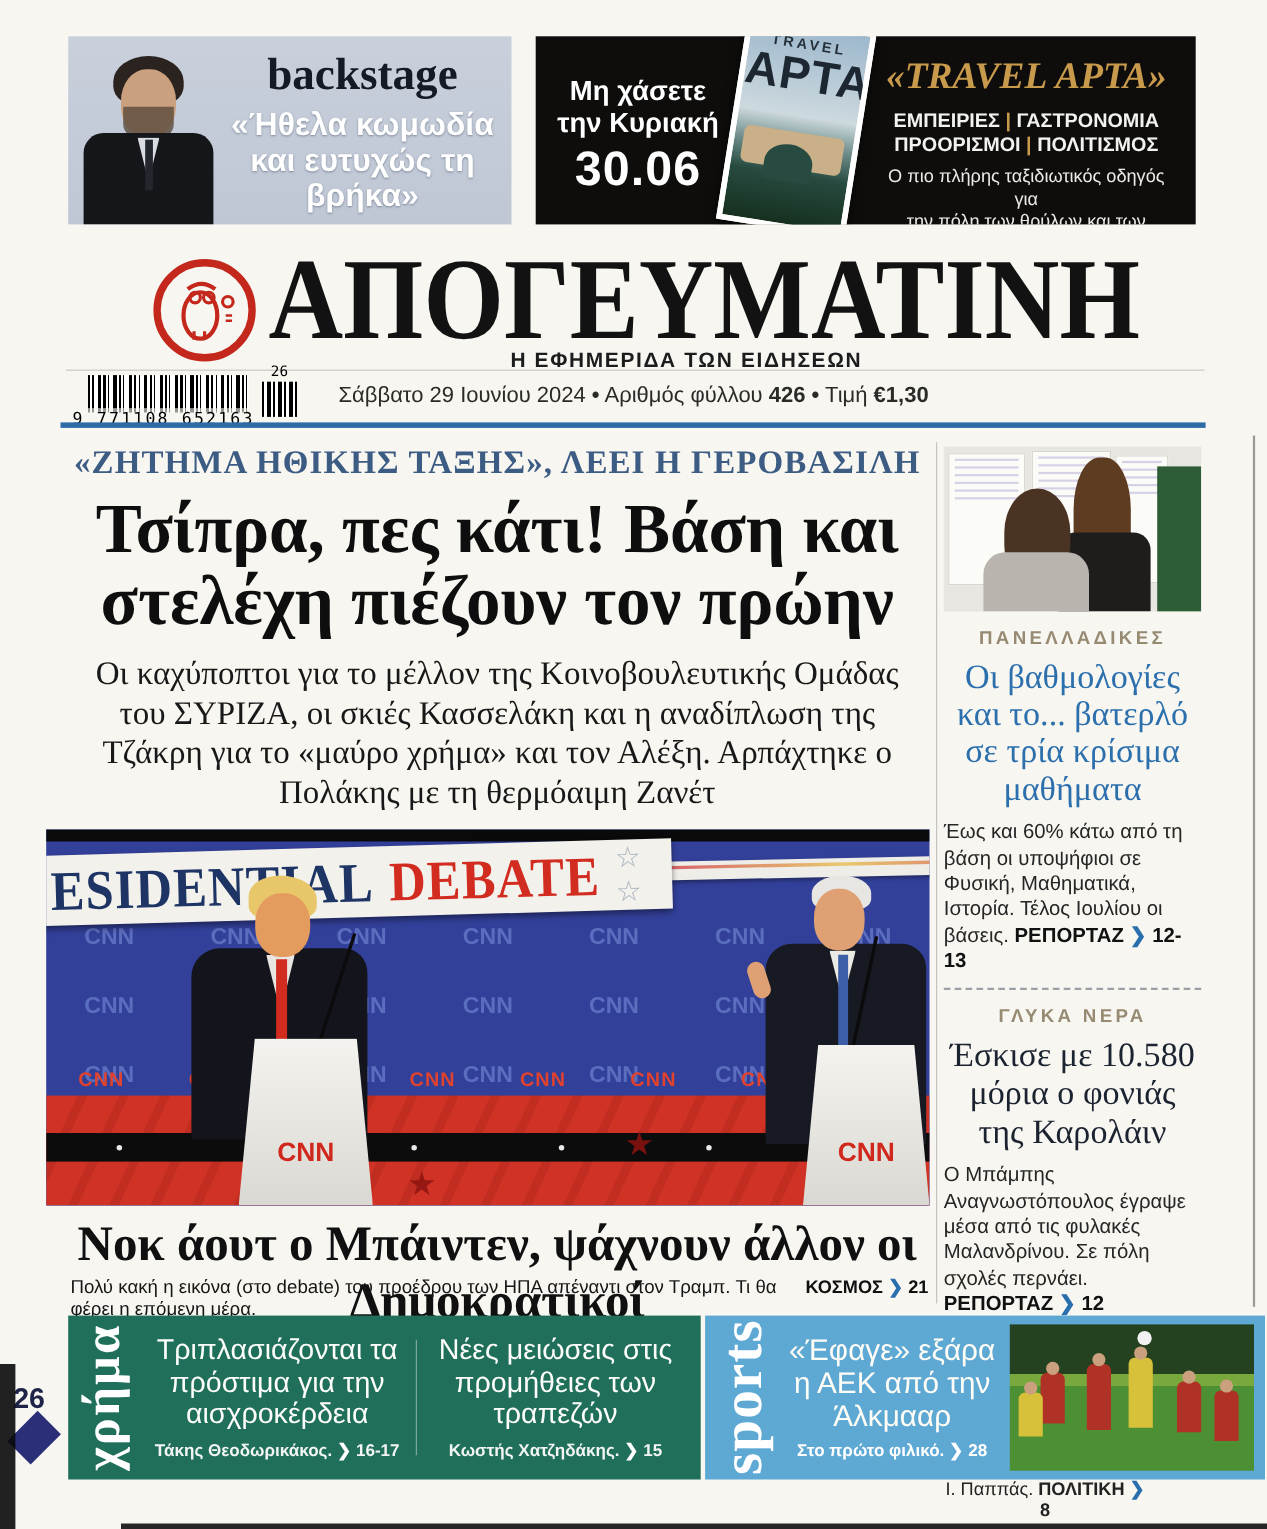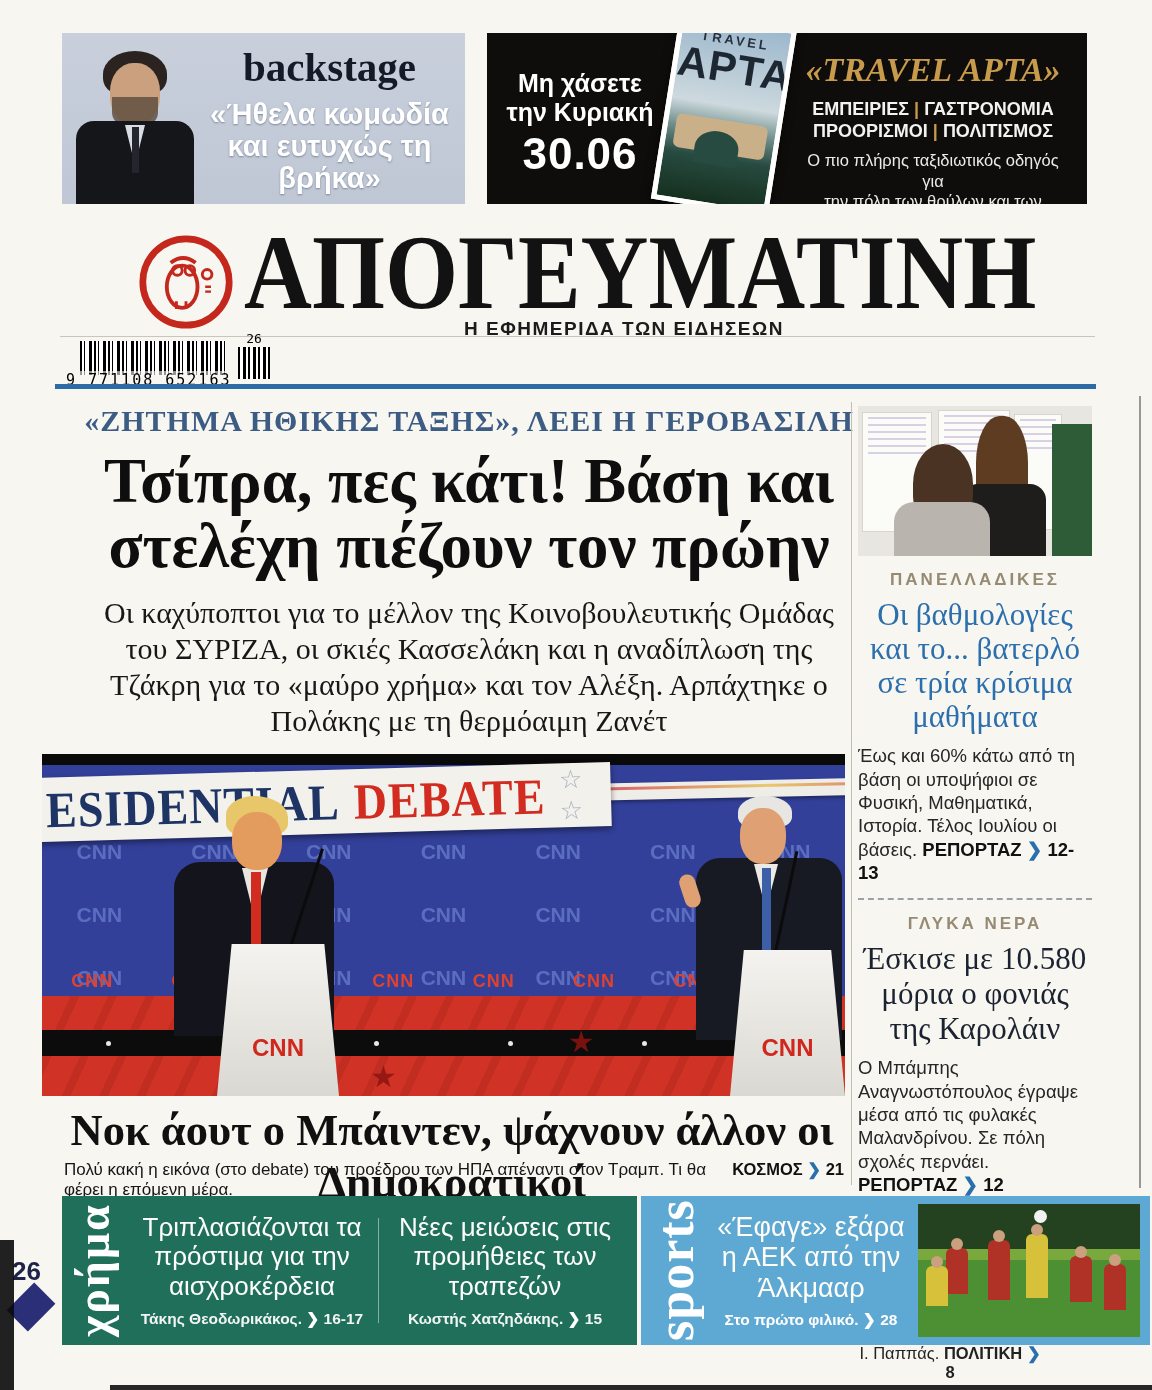--- a/index.html
+++ b/index.html
@@ -64,21 +64,21 @@
     background:repeating-linear-gradient(90deg,#000 0 2px,#fff 2px 4px,#000 4px 5px,#fff 5px 9px,#000 9px 12px,#fff 12px 14px); }
   .bars-addon{ position:absolute; left:172px; top:6px; width:32px; height:32px;
     background:repeating-linear-gradient(90deg,#000 0 2px,#fff 2px 5px,#000 5px 8px,#fff 8px 10px); }
   .bc-digits{ position:absolute; left:0px; top:30px; font-family:"DejaVu Sans Mono", monospace; font-size:15px; color:#000; background:rgba(247,246,241,.6); letter-spacing:2px;}
   .bc-addon-num{ position:absolute; left:172px; top:-10px; width:32px; text-align:center; font-family:"DejaVu Sans Mono", monospace; font-size:13px; color:#000; }
   .dateline{ position:absolute; left:0; top:348px; width:1152px; text-align:center; font-size:20px; color:#2a2a28; }
   .dateline b{ font-weight:bold; }
   .dot-sep{ color:#2a2a28; font-weight:bold; }
   .rule-blue{ position:absolute; left:55px; top:384px; width:1041px; height:5px; background:#2e6ba6; }
   
-  .lead{ position:absolute; left:75px; top:404px; width:788px; text-align:center; }
+  .lead{ position:absolute; left:58px; top:404px; width:788px; text-align:center; }
   .kicker{ font-family:"Liberation Serif", serif; font-weight:bold; font-size:30px; color:#3d5c84; letter-spacing:1px; }
   .headline{ margin-top:10px; font-family:"Liberation Serif", serif; font-weight:bold; font-size:64px; line-height:1.02; color:#0e0e0e; transform:scaleX(.98); }
   .subhead{ margin:16px auto 0; width:775px; font-family:"Liberation Serif", serif; font-size:30px; line-height:1.2; color:#181818; }
   .lead-ref{ margin-top:16px; font-size:17px; font-weight:bold; color:#101010; letter-spacing:.5px; }
   .col-rule{ position:absolute; left:851px; top:402px; width:1px; height:783px; background:#c2beb5; }
   .edge-line{ position:absolute; left:1139px; top:396px; width:2px; height:792px; background:#4a4a4a; opacity:.55; }
   
   .rcol{ position:absolute; left:858px; top:406px; width:234px; }
   .rphoto{ position:relative; width:234px; height:150px; background:#e8e6e0; overflow:hidden; }
   .paper{ position:absolute; background:#fbfbf8; box-shadow:0 0 0 1px #d8d5cc inset; }
@@ -242,20 +242,29 @@
 
   <div class="rule-thin"></div>
 
   <div class="barcode-wrap">
     <div class="bc-addon-num">26</div>
     <div class="bars"></div>
     <div class="bars-addon"></div>
     <div class="bc-digits">9 771108 652163</div>
   </div>
 
+  <div class="dateline">
+    <span>Σάββατο 29 Ιουνίου 2024</span>
+    <span class="dot-sep">•</span>
+    <span>Αριθμός φύλλου</span>
+    <b>426</b>
+    <span class="dot-sep">•</span>
+    <span>Τιμή</span>
+    <b>€1,30</b>
+  </div>
 
   <div class="rule-blue"></div>
 
   <div class="lead">
     <div class="kicker">«ΖΗΤΗΜΑ ΗΘΙΚΗΣ ΤΑΞΗΣ», ΛΕΕΙ Η ΓΕΡΟΒΑΣΙΛΗ</div>
     <div class="headline">Τσίπρα, πες κάτι! Βάση και στελέχη πιέζουν τον πρώην</div>
     <div class="subhead">Οι καχύποπτοι για το μέλλον της Κοινοβουλευτικής Ομάδας του ΣΥΡΙΖΑ, οι σκιές Κασσελάκη και η αναδίπλωση της Τζάκρη για το «μαύρο χρήμα» και τον Αλέξη. Αρπάχτηκε ο Πολάκης με τη θερμόαιμη Ζανέτ</div>
     <div class="lead-ref">
       <span>ΠΟΛΙΤΙΚΗ</span>
       <span class="arr">❯</span>

